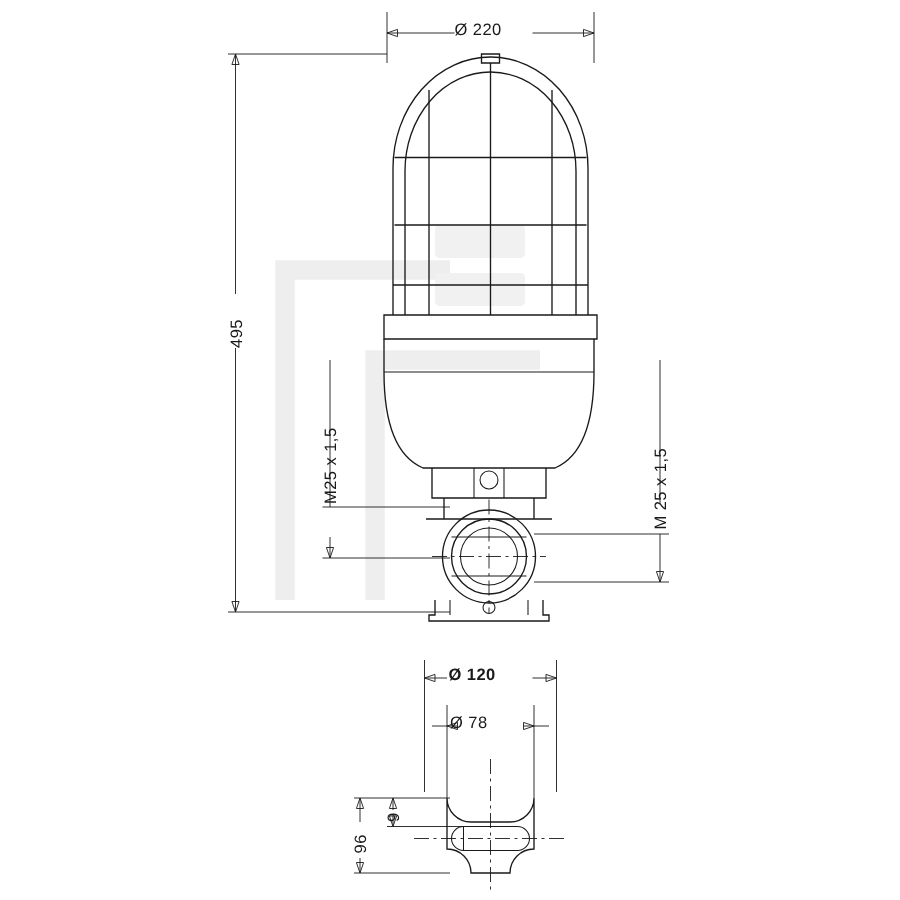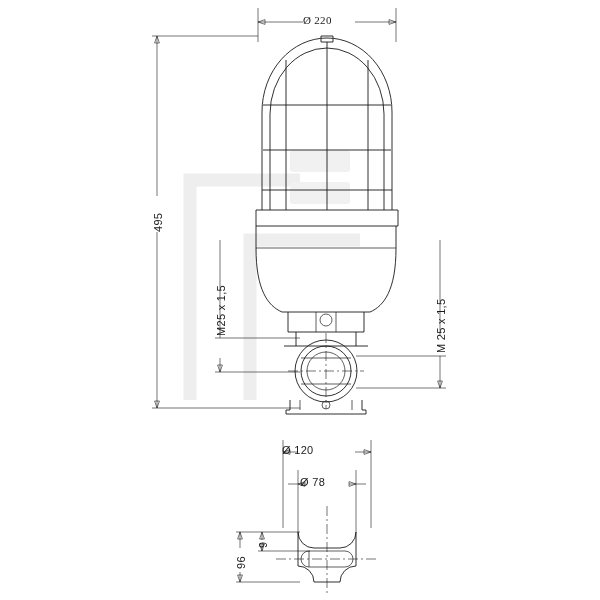--- a/index.html
+++ b/index.html
@@ -199,29 +199,29 @@
     <g>
       <line class="ln-dim" x1="262" y1="532" x2="262" y2="540"></line>
       <line class="ln-dim" x1="262" y1="544" x2="262" y2="551"></line>
       <path class="ln-dim" d="M262 532 l-2.4 7 h4.8 z" fill="#1a1a1a"></path>
       <path class="ln-dim" d="M262 551 l-2.4 -7 h4.8 z" fill="#1a1a1a"></path>
       <line class="ln-dim" x1="258" y1="551" x2="310" y2="551"></line>
     </g>
 
   </svg>
 
-  <div class="dim-label" style="left:303px; top:14px;font-family:Liberation Serif, serif;">Ø 220</div>
+  <div class="dim-label" style="left:303px; top:14px;">Ø 220</div>
 
   <div class="dim-label rot-ccw" style="left:152px; top:232px;">495</div>
 
   <div class="dim-label rot-ccw" style="left:215px; top:336px;">M25 x 1,5</div>
 
   <div class="dim-label rot-ccw" style="left:435px; top:353px;">M 25 x 1,5</div>
 
-  <div class="dim-label" style="left:282px; top:444px;">Ø 120</div>
+  <div class="dim-label" style="left:299px; top:444px;font-weight:bold;">Ø 120</div>
 
   <div class="dim-label" style="left:300px; top:476px;">Ø 78</div>
 
   <div class="dim-label rot-ccw" style="left:235px; top:569px;">96</div>
 
   <div class="dim-label rot-ccw" style="left:257px; top:548px;">9</div>
 
 </div>
 
 </body></html>

